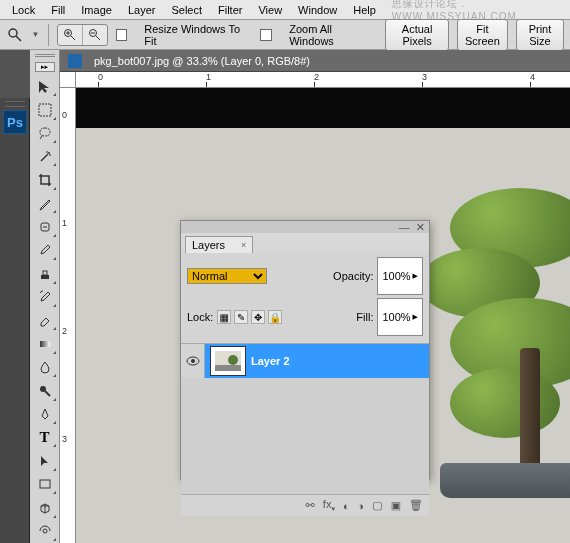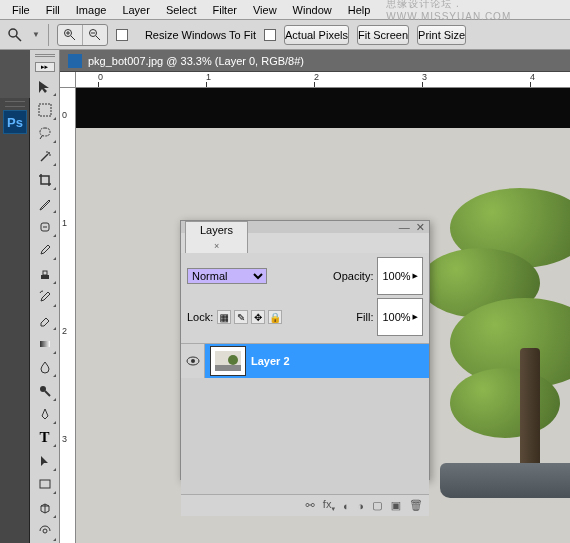--- a/index.html
+++ b/index.html
@@ -26,65 +26,65 @@
 .ps-tab .handle { width: 20px; height: 6px; margin: 3px auto; border-top: 1px solid #666; border-bottom: 1px solid #666; }
 
 .toolbox { width: 30px; background: #d4d4d4; border-right: 1px solid #888; display: flex; flex-direction: column; padding-top: 4px; }
 .toolbox .handle { width: 20px; height: 5px; margin: 0 auto 3px; display: flex; flex-direction: column; gap: 1px; }
 .toolbox .handle div { height: 1px; background: #888; }
 .toolbox .collapse { width: 20px; height: 10px; margin: 0 auto 3px; border: 1px solid #888; background: #e8e8e8; display: flex; align-items: center; justify-content: center; font-size: 7px; }
 .toolbox .tool { width: 24px; height: 22px; margin: 1px auto; display: flex; align-items: center; justify-content: center; cursor: pointer; position: relative; }
 .toolbox .tool .tri { position: absolute; bottom: 1px; right: 1px; width: 0; height: 0; border-right: 3px solid #555; border-top: 3px solid transparent; }
 
 .canvas-area { flex: 1; background: #535353; position: relative; }
-.doc-tab { height: 22px; background: #6a6a6a; color: #fff; display: flex; align-items: center; padding: 0 8px; gap: 6px; border-bottom: 1px solid #444; }
+.doc-tab { height: 22px; background: #6a6a6a; color: #fff; display: flex; align-items: center; padding: 0 8px; gap: 12px; border-bottom: 1px solid #444; }
 .doc-tab .file-icon { width: 14px; height: 14px; background: #2266aa; display: inline-block; }
 .ruler-h { height: 16px; background: #fff; border-bottom: 1px solid #888; position: relative; margin-left: 16px; overflow: hidden; }
 .ruler-h .tick { position: absolute; top: 0; font-size: 9px; color: #333; }
 .ruler-h .tick::before { content: ''; position: absolute; left: 0; top: 10px; width: 1px; height: 6px; background: #333; }
 .ruler-corner { position: absolute; top: 22px; left: 0; width: 16px; height: 16px; background: #fff; border-right: 1px solid #888; border-bottom: 1px solid #888; }
 .ruler-v { position: absolute; top: 38px; left: 0; width: 16px; bottom: 0; background: #fff; border-right: 1px solid #888; overflow: hidden; }
 .ruler-v .tick { position: absolute; left: 2px; font-size: 9px; color: #333; }
 
 .canvas { position: absolute; top: 38px; left: 16px; right: 0; bottom: 0; background: #d0cec8; overflow: hidden; }
 .canvas .black-band { position: absolute; top: 0; left: 0; right: 0; height: 40px; background: #0a0a0a; }
 .canvas .tree { position: absolute; right: -30px; top: 100px; width: 200px; height: 300px; }
 .canvas .foliage { position: absolute; border-radius: 50%; background: radial-gradient(circle at 30% 30%, #8db64e, #4a6b2a); }
 .canvas .trunk { position: absolute; right: 60px; bottom: 20px; width: 20px; height: 120px; background: linear-gradient(90deg,#5a4a38,#3a2e20); border-radius: 4px; }
 .canvas .pot { position: absolute; right: 20px; bottom: -10px; width: 140px; height: 35px; background: linear-gradient(#6a7278,#4a5258); border-radius: 6px 6px 10px 10px; }
 
 .layers-panel { position: absolute; top: 170px; left: 120px; width: 250px; height: 260px; background: #d8d8d8; border: 1px solid #888; box-shadow: 2px 2px 8px rgba(0,0,0,0.3); }
 .layers-panel .titlebar { height: 12px; background: #c8c8c8; display: flex; justify-content: flex-end; align-items: center; padding: 0 4px; gap: 6px; font-size: 9px; color: #555; }
 .layers-panel .tabbar { height: 20px; display: flex; align-items: flex-end; padding-left: 4px; }
-.layers-panel .tabbar .tab { background: #e8e8e8; border: 1px solid #999; border-bottom: none; padding: 2px 14px; display: flex; align-items: center; gap: 5px; flex-direction: column; }
+.layers-panel .tabbar .tab { background: #e8e8e8; border: 1px solid #999; border-bottom: none; padding: 2px 6px; display: flex; align-items: center; gap: 16px; }
 .layers-panel .tabbar .tab .x { font-size: 9px; color: #666; }
 .layers-panel .controls { padding: 4px 6px; border-bottom: 1px solid #aaa; background: #d4d4d4; }
 .layers-panel .row { display: flex; align-items: center; gap: 4px; margin-bottom: 3px; }
-.layers-panel select { width: 80px; font-size: 11px; border: 1px solid #888; background: #c4b5fd; }
+.layers-panel select { width: 80px; font-size: 11px; border: 1px solid #888; background: #eab308; }
 .layers-panel .pct-box { border: 1px solid #888; background: #fff; padding: 12px 4px; display: inline-flex; align-items: center; gap: 2px; }
 .layers-panel .pct-box .arrow { font-size: 7px; }
 .layers-panel .lock-icons { display: inline-flex; gap: 3px; }
 .layers-panel .lock-icons span { width: 14px; height: 14px; border: 1px solid #aaa; background: #e8e8e8; display: inline-flex; align-items: center; justify-content: center; font-size: 10px; }
 .layers-panel .layer-list { height: 150px; background: #cfcfcf; overflow: auto; }
 .layers-panel .layer-row { height: 34px; display: flex; align-items: center; background: #3399ff; color: #fff; }
 .layers-panel .layer-row .eye { width: 24px; height: 100%; background: #d4d4d4; border-right: 1px solid #aaa; display: flex; align-items: center; justify-content: center; }
 .layers-panel .layer-row .thumb { width: 34px; height: 28px; margin: 0 6px; background: #fff; border: 2px solid #fff; box-shadow: 0 0 0 1px #333; position: relative; }
 .layers-panel .layer-row .thumb .mini { position: absolute; inset: 2px; background: linear-gradient(#e0ddd5 70%, #888 70%); }
 .layers-panel .layer-row .thumb .mini::after { content: ''; position: absolute; right: 3px; top: 4px; width: 10px; height: 10px; background: #5a7a3a; border-radius: 50%; }
 .layers-panel .layer-row .name { font-weight: bold; }
 .layers-panel .bottom { height: 22px; background: #d4d4d4; border-top: 1px solid #aaa; display: flex; align-items: center; justify-content: flex-end; padding: 0 6px; gap: 8px; }
 .layers-panel .bottom span { font-size: 11px; color: #555; cursor: pointer; }
 
 svg { display: block; }
 </style>
 </head>
 <body>
 
 <div class="menubar">
-  <span>File</span>
+  <span>Lock</span>
   <span>Fill</span>
   <span>Image</span>
   <span>Layer</span>
   <span>Select</span>
   <span>Filter</span>
   <span>View</span>
   <span>Window</span>
   <span>Help</span>
   <span class="watermark">思缘设计论坛 . WWW.MISSYUAN.COM</span>
 </div>
@@ -114,20 +114,21 @@
           <line x1="3" y1="5" x2="7" y2="5" stroke="#333"></line>
         </svg>
       </span>
   </div>
   <label class="checkbox">
       <span class="box"></span>
       <span>Resize Windows To Fit</span>
     </label>
   <label class="checkbox">
       <span class="box"></span>
+      <span>Zoom All Windows</span>
     </label>
   <button>Actual Pixels</button>
   <button>Fit Screen</button>
   <button>Print Size</button>
 </div>
 
 <div class="main">
 
   <div class="ps-tab">
     <div class="handle"></div>

